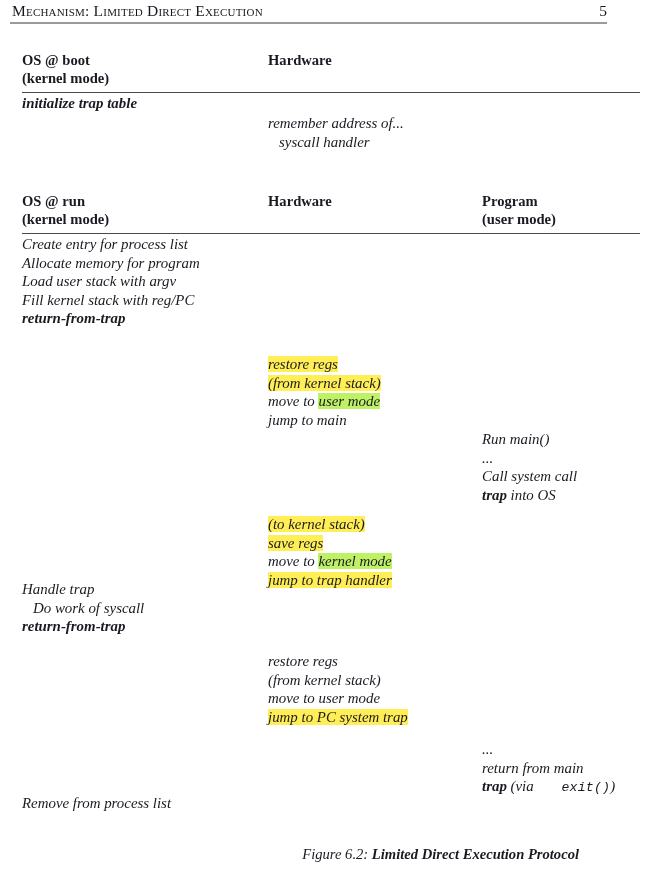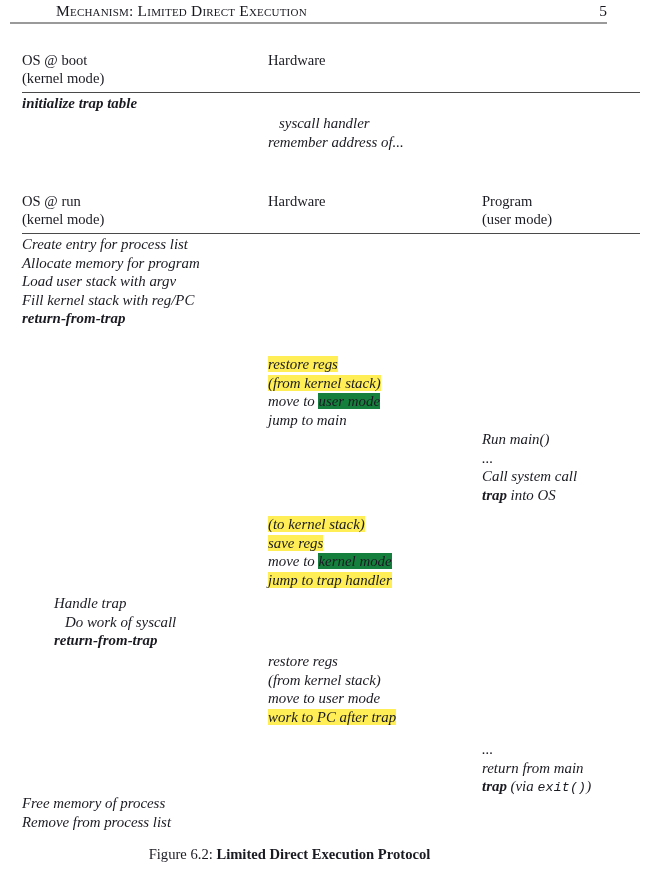--- a/index.html
+++ b/index.html
@@ -26,21 +26,20 @@
   }
   .header-title {
     position: absolute;
     left: 2px;
     top: 0;
     font-size: 15.5px;
     font-variant: small-caps;
     letter-spacing: 0.2px;
     white-space: nowrap;
     color: #17171f;
-    margin-left: 44px;
   }
   .header-page-number {
     position: absolute;
     right: 0;
     top: 0;
     font-size: 15.5px;
     color: #17171f;
   }
   .header-rule {
     position: absolute;
@@ -59,21 +58,21 @@
     height: 1px;
     background: #4a4a4a;
   }
   .rule-boot-head  { top: 92px; }
   .rule-run-head   { top: 233px; }
 
   
   .col-head {
     position: absolute;
     font-size: 14.6px;
-    font-weight: normal;
+    font-weight: bold;
     line-height: 17.5px;
     white-space: nowrap;
   }
   .col-head span { display: block; }
 
   
   .block {
     position: absolute;
     font-size: 14.9px;
     line-height: 18.6px;
@@ -83,43 +82,45 @@
   .line.bold { font-weight: bold; }
   .line.indent { padding-left: 11px; }
 
   
   .hl-yellow {
     background: #ffee55;
     box-decoration-break: clone;
     -webkit-box-decoration-break: clone;
   }
   .hl-cyan {
-    background: #15803d;
+    background: #bef264;
     box-decoration-break: clone;
     -webkit-box-decoration-break: clone;
   }
   .mono {
     font-family: "Liberation Mono", "DejaVu Sans Mono", monospace;
     font-size: 13.2px;
     letter-spacing: 0.2px;
+    margin-left: 24px;
   }
 
   
   .col-os   { left: 22px; }
   .col-hw   { left: 268px; }
   .col-prog { left: 482px; }
 
   
   .figure-caption {
     position: absolute;
     left: 0;
     top: 846px;
     width: 579px;
-    text-align: center;
+    text-align: right;
     font-size: 14.6px;
+    font-style: italic;
   }
   .figure-caption .cap-label { font-weight: normal; }
   .figure-caption .cap-title { font-weight: bold; }
 </style>
 </head>
 <body>
 
 <div class="page-header">
   <div class="header-title">Mechanism: Limited Direct Execution</div>
   <div class="header-page-number">5</div>
@@ -134,22 +135,22 @@
   <span>Hardware</span>
 </div>
 
 <div class="rule rule-boot-head"></div>
 
 <div class="block col-os" style="top:94px;">
   <span class="line bold">initialize trap table</span>
 </div>
 
 <div class="block col-hw" style="top:114px;">
+  <span class="line">remember address of...</span>
   <span class="line indent">syscall handler</span>
-  <span class="line">remember address of...</span>
 </div>
 
 <div class="col-head col-os" style="top:193px;">
   <span>OS @ run</span>
   <span>(kernel mode)</span>
 </div>
 <div class="col-head col-hw" style="top:193px;">
   <span>Hardware</span>
 </div>
 <div class="col-head col-prog" style="top:193px;">
@@ -160,28 +161,27 @@
 <div class="rule rule-run-head"></div>
 
 <div class="block col-os" style="top:235px;">
   <span class="line">Create entry for process list</span>
   <span class="line">Allocate memory for program</span>
   <span class="line">Load user stack with argv</span>
   <span class="line">Fill kernel stack with reg/PC</span>
   <span class="line bold">return-from-trap</span>
 </div>
 
-<div class="block col-os" style="top:594px;margin-left:32px;">
+<div class="block col-os" style="top:580px;">
   <span class="line">Handle trap</span>
   <span class="line indent">Do work of syscall</span>
   <span class="line bold">return-from-trap</span>
 </div>
 
 <div class="block col-os" style="top:794px;">
-  <span class="line">Free memory of process</span>
   <span class="line">Remove from process list</span>
 </div>
 
 <div class="block col-hw" style="top:355px;">
   <span class="line"><span class="hl-yellow">restore regs</span></span>
   <span class="line"><span class="hl-yellow">(from kernel stack)</span></span>
   <span class="line"><span>move to </span><span class="hl-cyan">user mode</span></span>
   <span class="line">jump to main</span>
 </div>
 
@@ -189,21 +189,21 @@
   <span class="line"><span class="hl-yellow">(to kernel stack)</span></span>
   <span class="line"><span class="hl-yellow">save regs</span></span>
   <span class="line"><span>move to </span><span class="hl-cyan">kernel mode</span></span>
   <span class="line"><span class="hl-yellow">jump to trap handler</span></span>
 </div>
 
 <div class="block col-hw" style="top:652px;">
   <span class="line">restore regs</span>
   <span class="line">(from kernel stack)</span>
   <span class="line">move to user mode</span>
-  <span class="line"><span class="hl-yellow">work to PC after trap</span></span>
+  <span class="line"><span class="hl-yellow">jump to PC system trap</span></span>
 </div>
 
 <div class="block col-prog" style="top:430px;">
   <span class="line">Run main()</span>
   <span class="line">...</span>
   <span class="line">Call system call</span>
   <span class="line"><span class="bold" style="font-weight:bold">trap</span><span> into OS</span></span>
 </div>
 
 <div class="block col-prog" style="top:740px;">

